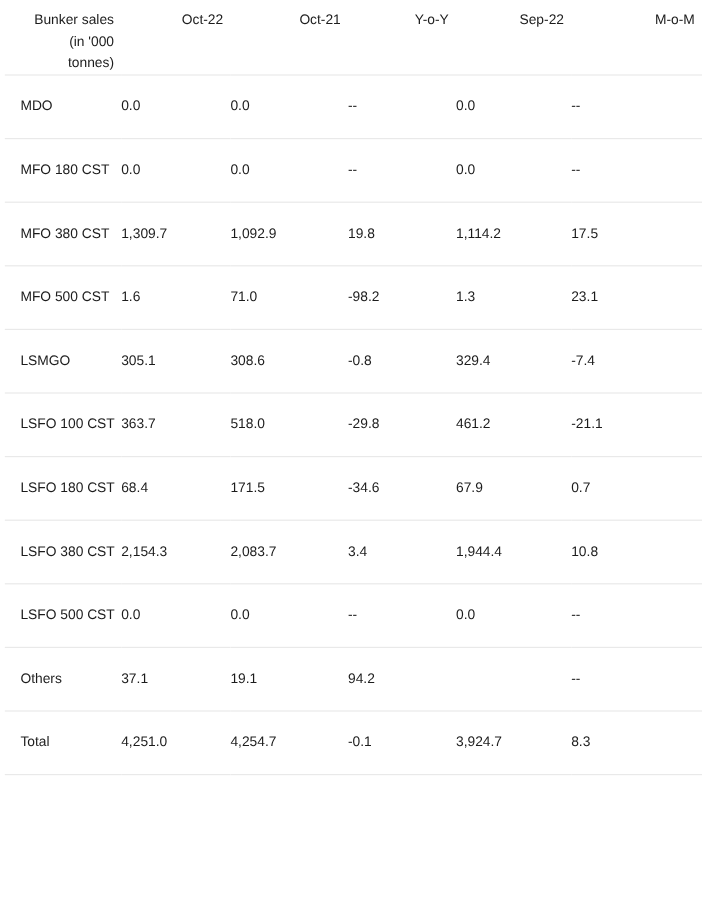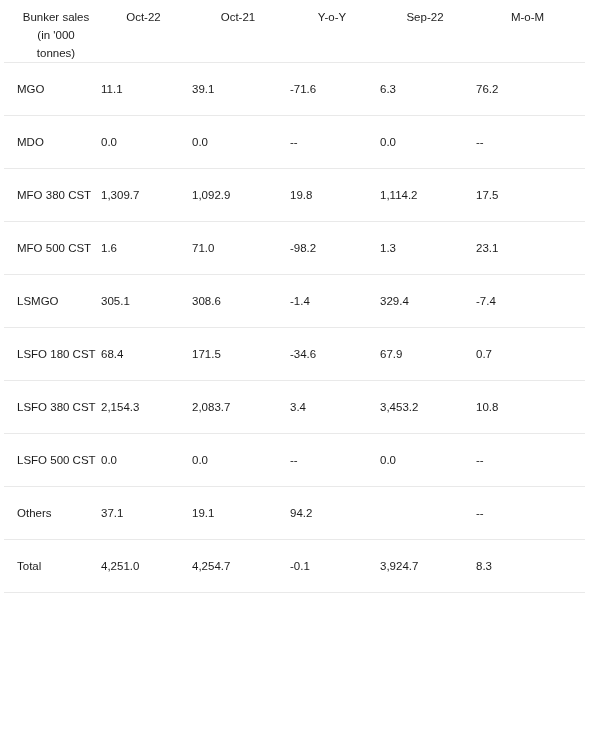--- a/index.html
+++ b/index.html
@@ -27,21 +27,21 @@
     font-size: 11.5px;
   }
   table.bunker-table col.c-label  { width: 97px; }
   table.bunker-table col.c-v1     { width: 91px; }
   table.bunker-table col.c-v2     { width: 98px; }
   table.bunker-table col.c-v3     { width: 90px; }
   table.bunker-table col.c-v4     { width: 96px; }
   table.bunker-table col.c-v5     { width: 109px; }
 
   thead th {
-    text-align: center;
+    text-align: right;
     font-weight: 400;
     color: #1c1c1c;
     padding: 0 6px 0 0;
     vertical-align: top;
     height: 60px;
     line-height: 1.55;
     border-bottom: 1px solid #e9e9e9;
   }
   thead th.col-label {
     padding-left: 13px;
@@ -96,29 +96,29 @@
         <th>
           <span class="hdr-inner">Sep-22</span>
         </th>
         <th>
           <span class="hdr-inner">M-o-M</span>
         </th>
       </tr>
     </thead>
     <tbody id="table-body">
         <tr>
-          <td class="col-label">MGO</td>
-          <td>11.1</td>
-          <td>39.1</td>
-          <td>-71.6</td>
-          <td>6.3</td>
-          <td>76.2</td>
+          <td class="col-label">MDO</td>
+          <td>0.0</td>
+          <td>0.0</td>
+          <td>--</td>
+          <td>0.0</td>
+          <td>--</td>
         </tr>
         <tr>
-          <td class="col-label">MDO</td>
+          <td class="col-label">MFO 180 CST</td>
           <td>0.0</td>
           <td>0.0</td>
           <td>--</td>
           <td>0.0</td>
           <td>--</td>
         </tr>
         <tr>
           <td class="col-label">MFO 380 CST</td>
           <td>1,309.7</td>
           <td>1,092.9</td>
@@ -131,38 +131,46 @@
           <td>1.6</td>
           <td>71.0</td>
           <td>-98.2</td>
           <td>1.3</td>
           <td>23.1</td>
         </tr>
         <tr>
           <td class="col-label">LSMGO</td>
           <td>305.1</td>
           <td>308.6</td>
-          <td>-1.4</td>
+          <td>-0.8</td>
           <td>329.4</td>
           <td>-7.4</td>
+        </tr>
+        <tr>
+          <td class="col-label">LSFO 100 CST</td>
+          <td>363.7</td>
+          <td>518.0</td>
+          <td>-29.8</td>
+          <td>461.2</td>
+          <td>-21.1</td>
         </tr>
         <tr>
           <td class="col-label">LSFO 180 CST</td>
           <td>68.4</td>
           <td>171.5</td>
           <td>-34.6</td>
           <td>67.9</td>
           <td>0.7</td>
         </tr>
         <tr>
           <td class="col-label">LSFO 380 CST</td>
           <td>2,154.3</td>
           <td>2,083.7</td>
           <td>3.4</td>
-          <td>3,453.2</td>
+          <td>1,944.4</td>
           <td>10.8</td>
         </tr>
         <tr>
           <td class="col-label">LSFO 500 CST</td>
           <td>0.0</td>
           <td>0.0</td>
           <td>--</td>
           <td>0.0</td>
           <td>--</td>
         </tr>

